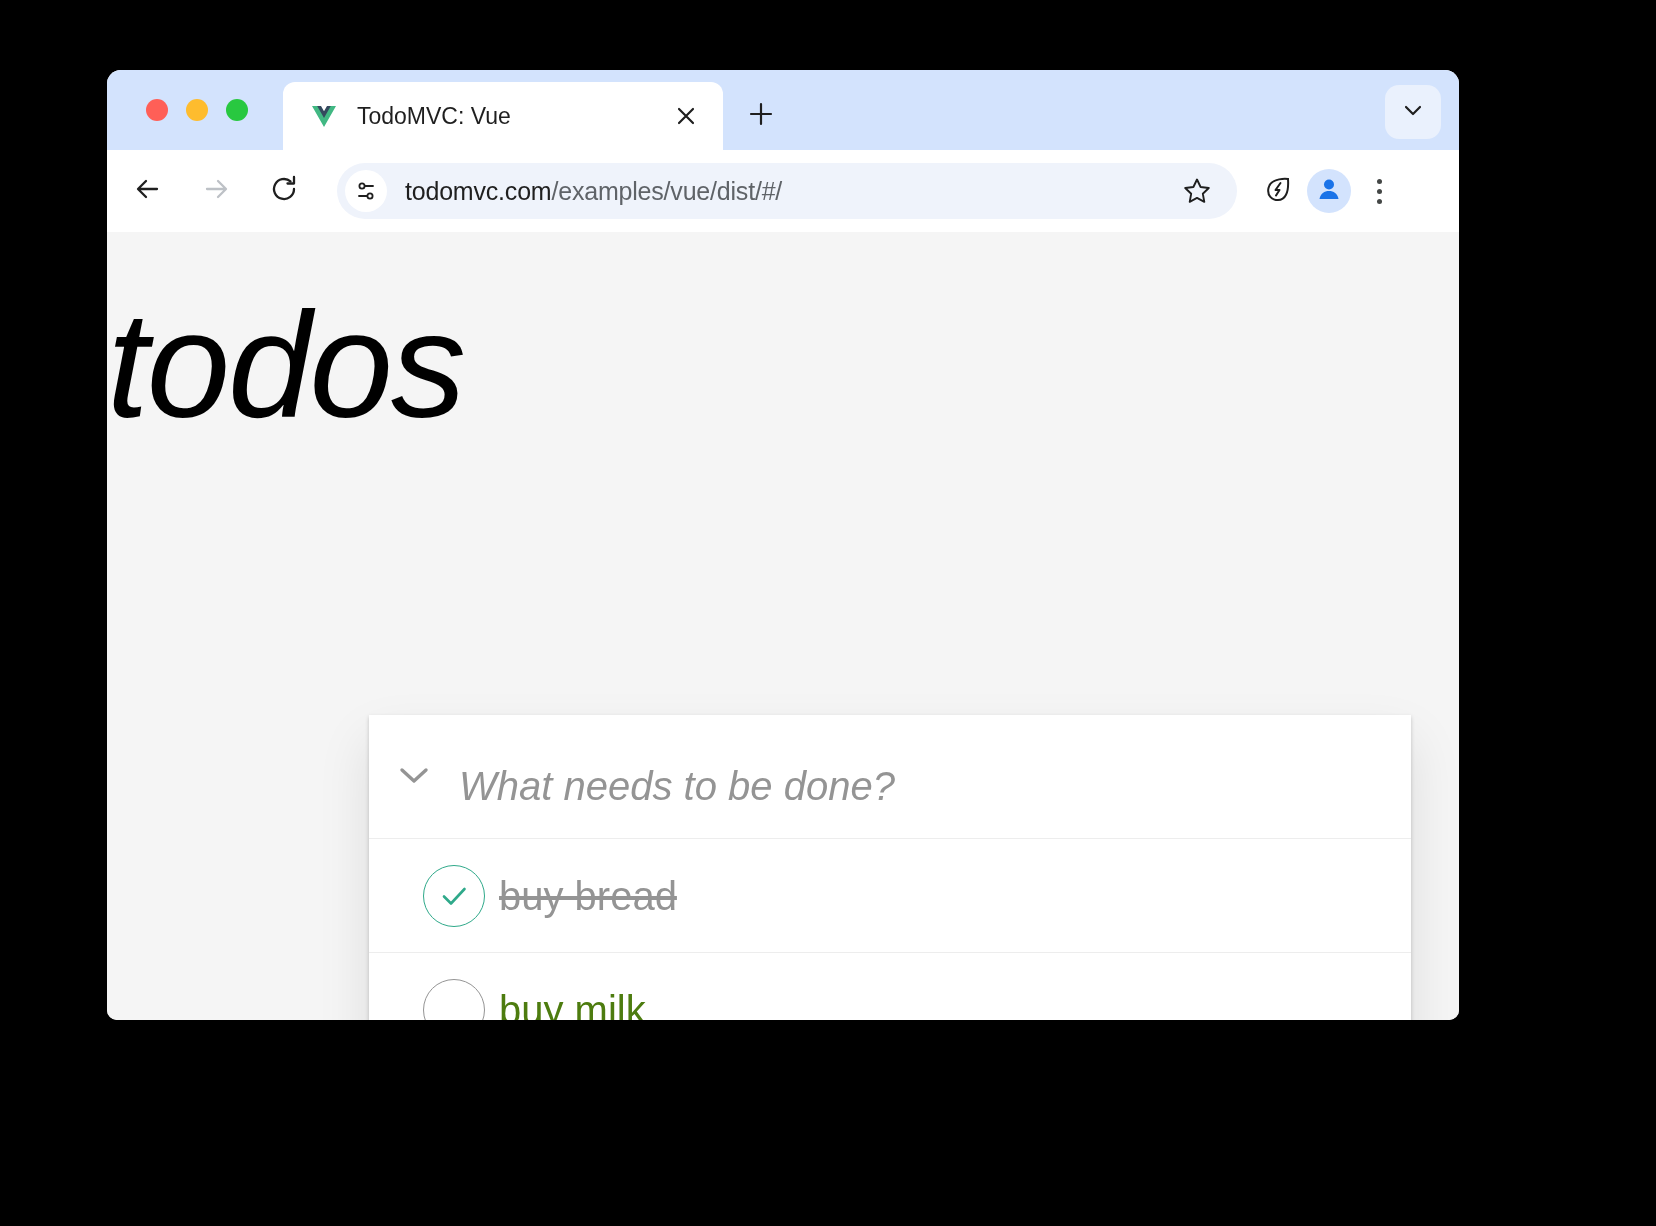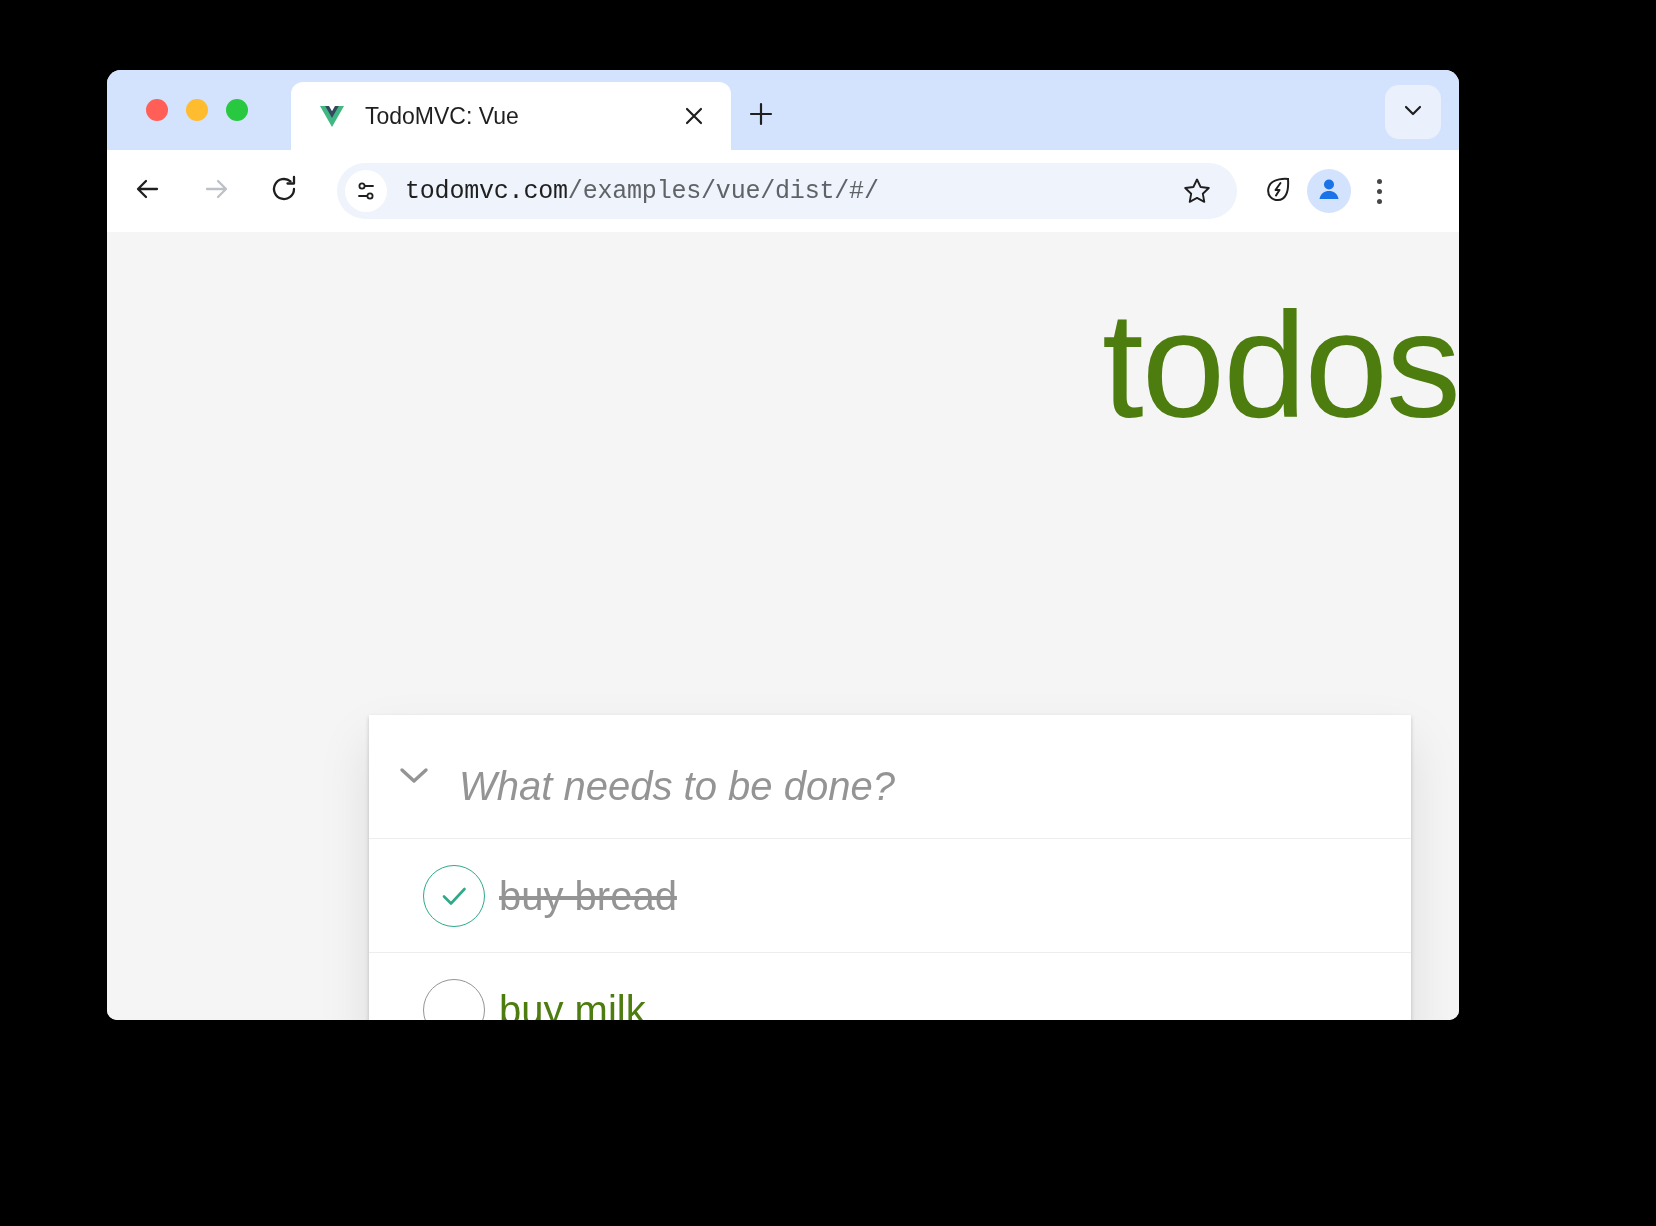--- a/index.html
+++ b/index.html
@@ -28,21 +28,21 @@
     background: #d3e3fd;
   }
   .traffic { position: absolute; left: 39px; top: 29px; display: flex; gap: 18px; }
   .light { width: 22px; height: 22px; border-radius: 50%; }
   .light.red { background: #ff5f57; }
   .light.yellow { background: #febc2e; }
   .light.green { background: #28c840; }
 
   .tab {
     position: absolute;
-    left: 184px; top: 12px;
+    left: 176px; top: 12px;
     width: 440px; height: 68px;
     background: #ffffff;
     border-radius: 12px 12px 0 0;
     display: flex; align-items: center;
   }
   .tab-favicon { margin-left: 26px; width: 30px; height: 30px; display: block; flex: 0 0 auto; }
   .tab-title {
     margin-left: 18px;
     font-size: 23px;
     color: #1f1f1f;
@@ -86,21 +86,20 @@
   .navbtn:first-child { margin-left: 18px; }
   .omnibox {
     margin-left: 30px;
     flex: 1 1 auto;
     height: 56px;
     background: #eff3fb;
     border-radius: 28px;
     display: flex; align-items: center;
     margin-right: 18px;
     max-width: 900px;
-    font-family: Liberation Mono, monospace;
   }
   .site-chip {
     width: 42px; height: 42px;
     margin-left: 8px;
     background: #ffffff;
     border-radius: 50%;
     display: flex; align-items: center; justify-content: center;
     flex: 0 0 auto;
   }
   .url-text {
@@ -129,28 +128,29 @@
   .kebab { width: 44px; height: 46px; margin-right: 18px; display: flex; flex-direction: column; align-items: center; justify-content: center; gap: 5px; flex: 0 0 auto; }
   .kebab i { width: 5px; height: 5px; border-radius: 50%; background: #444746; display: block; }
 
   
   .viewport {
     position: relative;
     height: 788px;
     background: #f5f5f5;
   }
   .app-title {
-    text-align: right;
-    color: #4d7c0f;
+    text-align: left;
+    color: #000000;
     font-size: 150px;
     font-weight: 100;
     line-height: 1;
     padding-top: 58px;
     letter-spacing: -2px;
     font-family: "Liberation Sans", sans-serif;
+    font-style: italic;
   }
 
   
   .todoapp {
     position: absolute;
     left: 262px; top: 483px;
     width: 1042px;
     background: #ffffff;
     box-shadow: 0 2px 4px 0 rgba(0,0,0,0.2), 0 25px 50px 0 rgba(0,0,0,0.1);
   }

